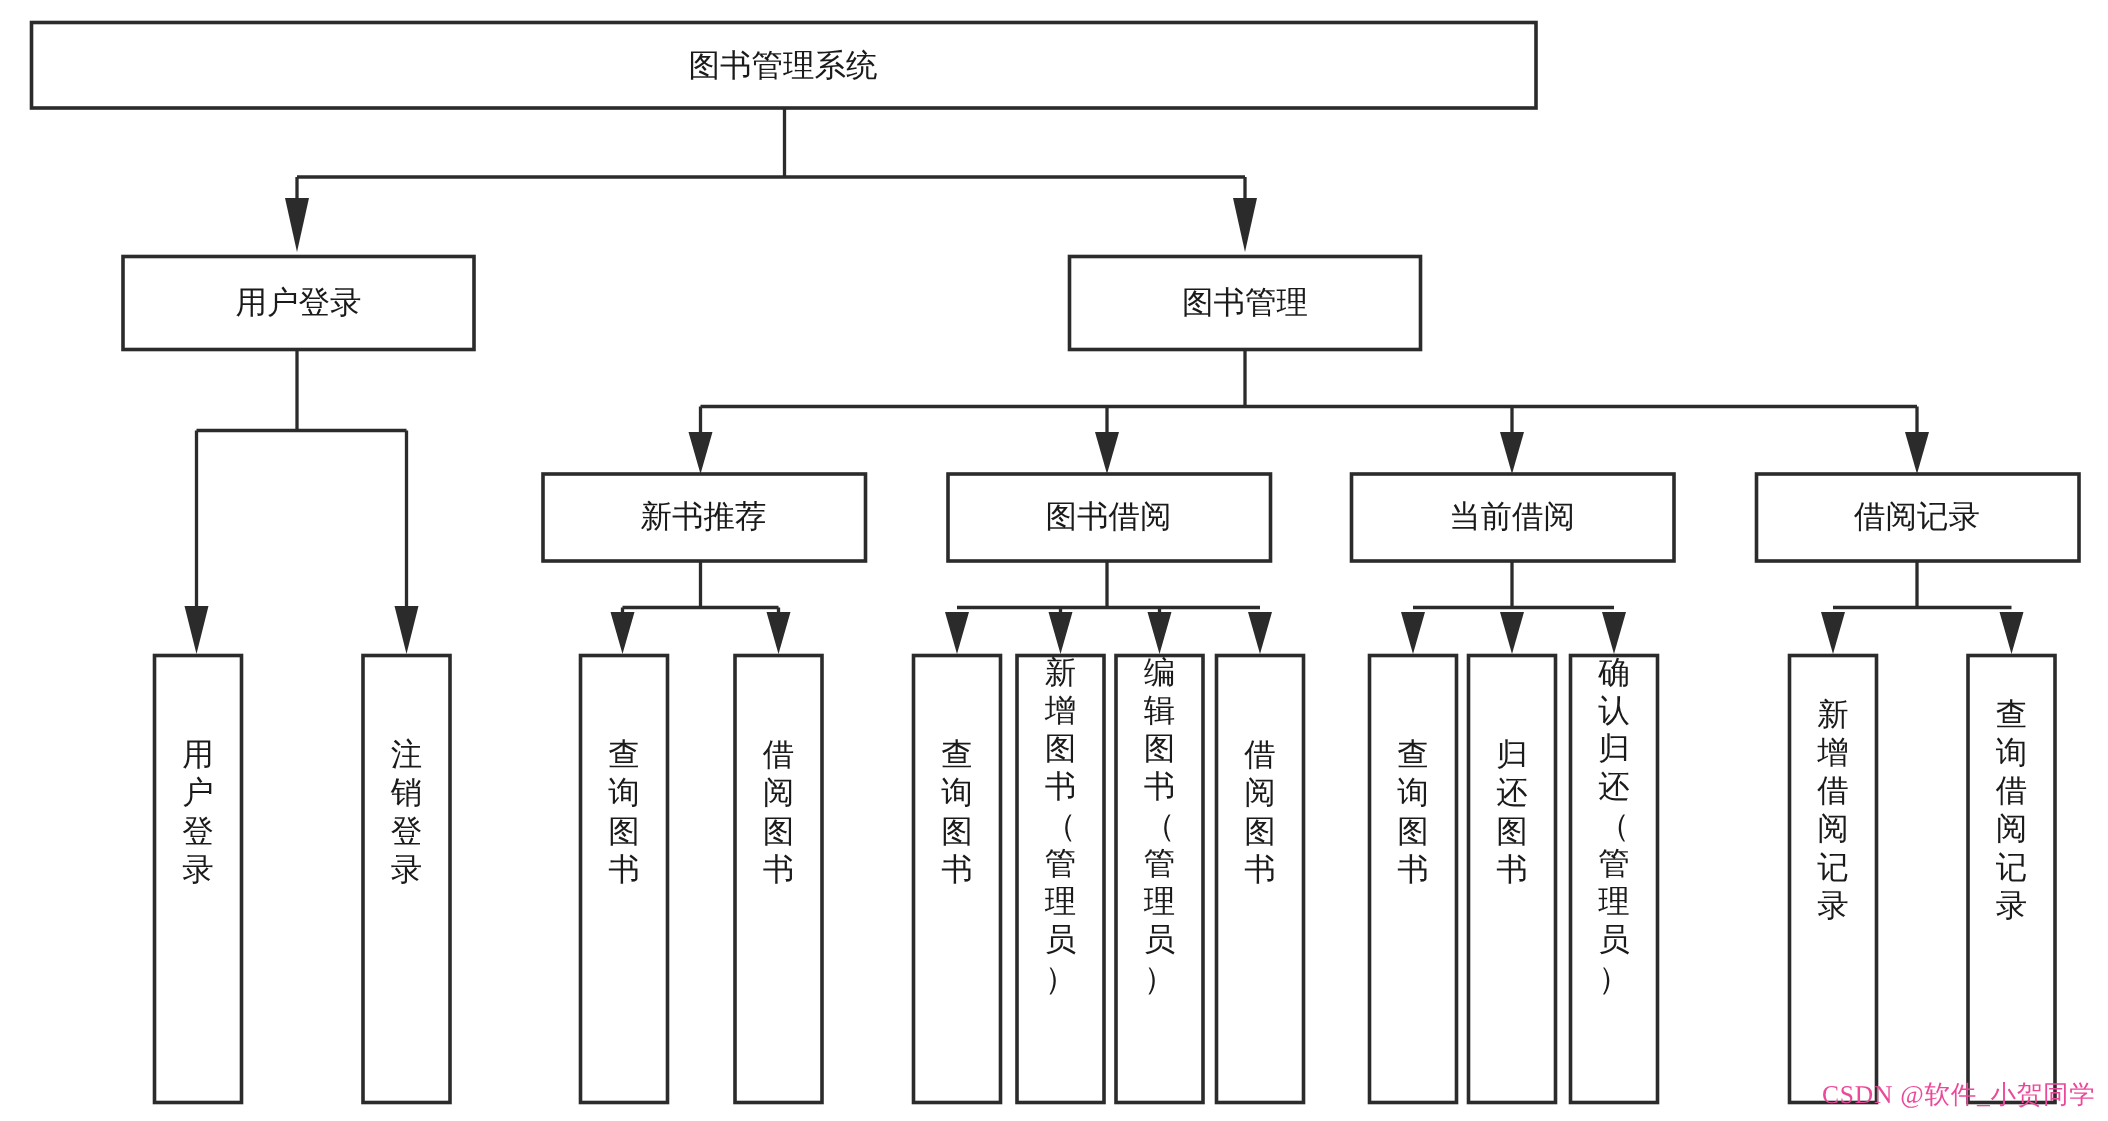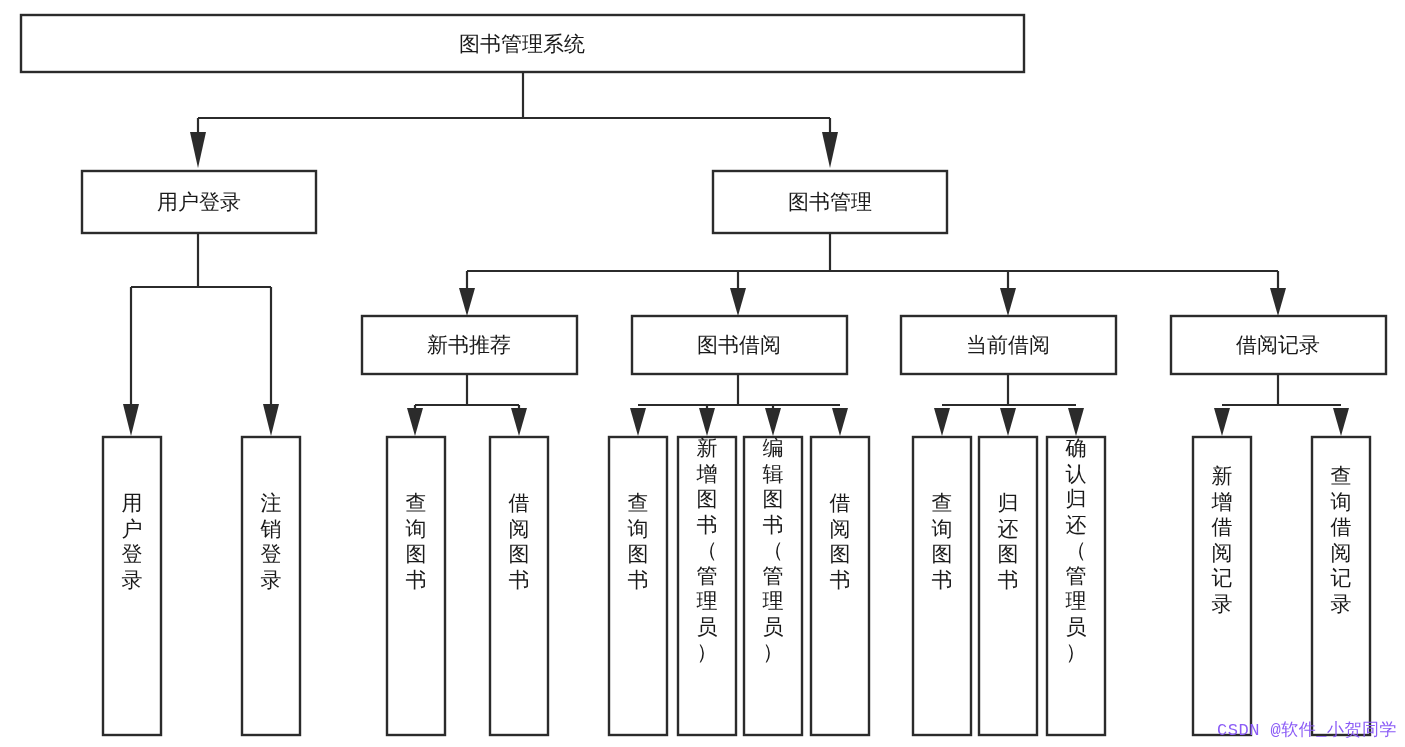--- a/index.html
+++ b/index.html
@@ -45,23 +45,23 @@
     fill: none;
   }
   .arrow-head {
     fill: #2b2b2b;
     stroke: none;
   }
   .watermark {
     position: absolute;
     right: 8px;
     bottom: 6px;
-    font-family: Liberation Mono, monospace;
+    font-family: Liberation Serif, serif;
     font-size: 17px;
-    color: #8b5cf6;
+    color: #ec4899;
     letter-spacing: 0.5px;
     white-space: nowrap;
     user-select: none;
   }
 </style>
 </head>
 <body>
 
 <svg id="chart-root" viewBox="0 0 1405 747" xmlns="http://www.w3.org/2000/svg">
 

